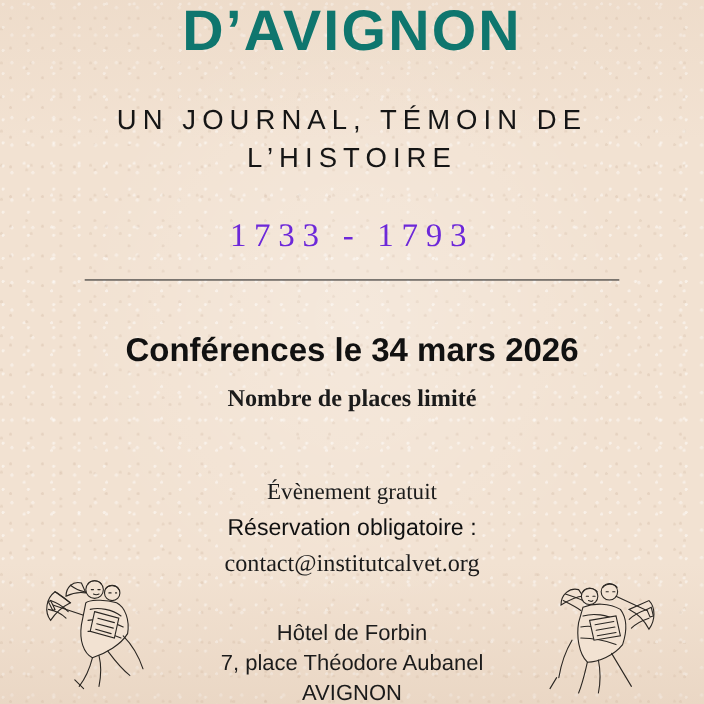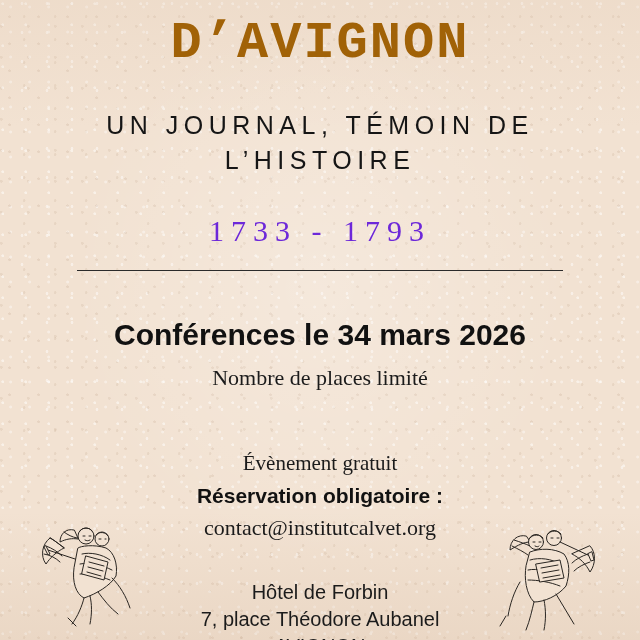--- a/index.html
+++ b/index.html
@@ -41,28 +41,28 @@
   .poster {
     position: relative;
     z-index: 2;
     width: 640px;
     height: 640px;
     box-sizing: border-box;
     padding: 0 34px;
     text-align: center;
   }
   .title-main {
-    font-family: Liberation Mono, monospace;
+    font-family: Liberation Sans, sans-serif;
     font-weight: bold;
     font-size: 52px;
     letter-spacing: 2px;
     line-height: 56px;
     margin: 0;
-    padding-top: 16px;
-    color: #a16207;
+    padding-top: 0px;
+    color: #0f766e;
   }
   .subtitle {
     font-family: Liberation Sans, sans-serif;
     font-size: 25px;
     letter-spacing: 5.5px;
     line-height: 35px;
     margin: 36px 0 0 0;
     color: #151515;
   }
   .subtitle .line2 {
@@ -87,30 +87,31 @@
     font-size: 30px;
     line-height: 36px;
     margin: 46px 0 0 0;
     color: #111;
   }
   .places {
     font-family: "Liberation Serif", serif;
     font-size: 22px;
     margin: 12px 0 0 0;
     color: #1b1b1b;
+    font-weight: bold;
   }
   .free-event {
     font-family: "Liberation Serif", serif;
     font-size: 21px;
     margin: 60px 0 0 0;
     color: #1b1b1b;
   }
   .reservation {
     font-family: "Liberation Sans", sans-serif;
-    font-weight: bold;
+    font-weight: normal;
     font-size: 21px;
     margin: 8px 0 0 0;
     color: #111;
   }
   .email {
     font-family: "Liberation Serif", serif;
     font-size: 22px;
     margin: 7px 0 0 0;
     color: #1b1b1b;
   }

